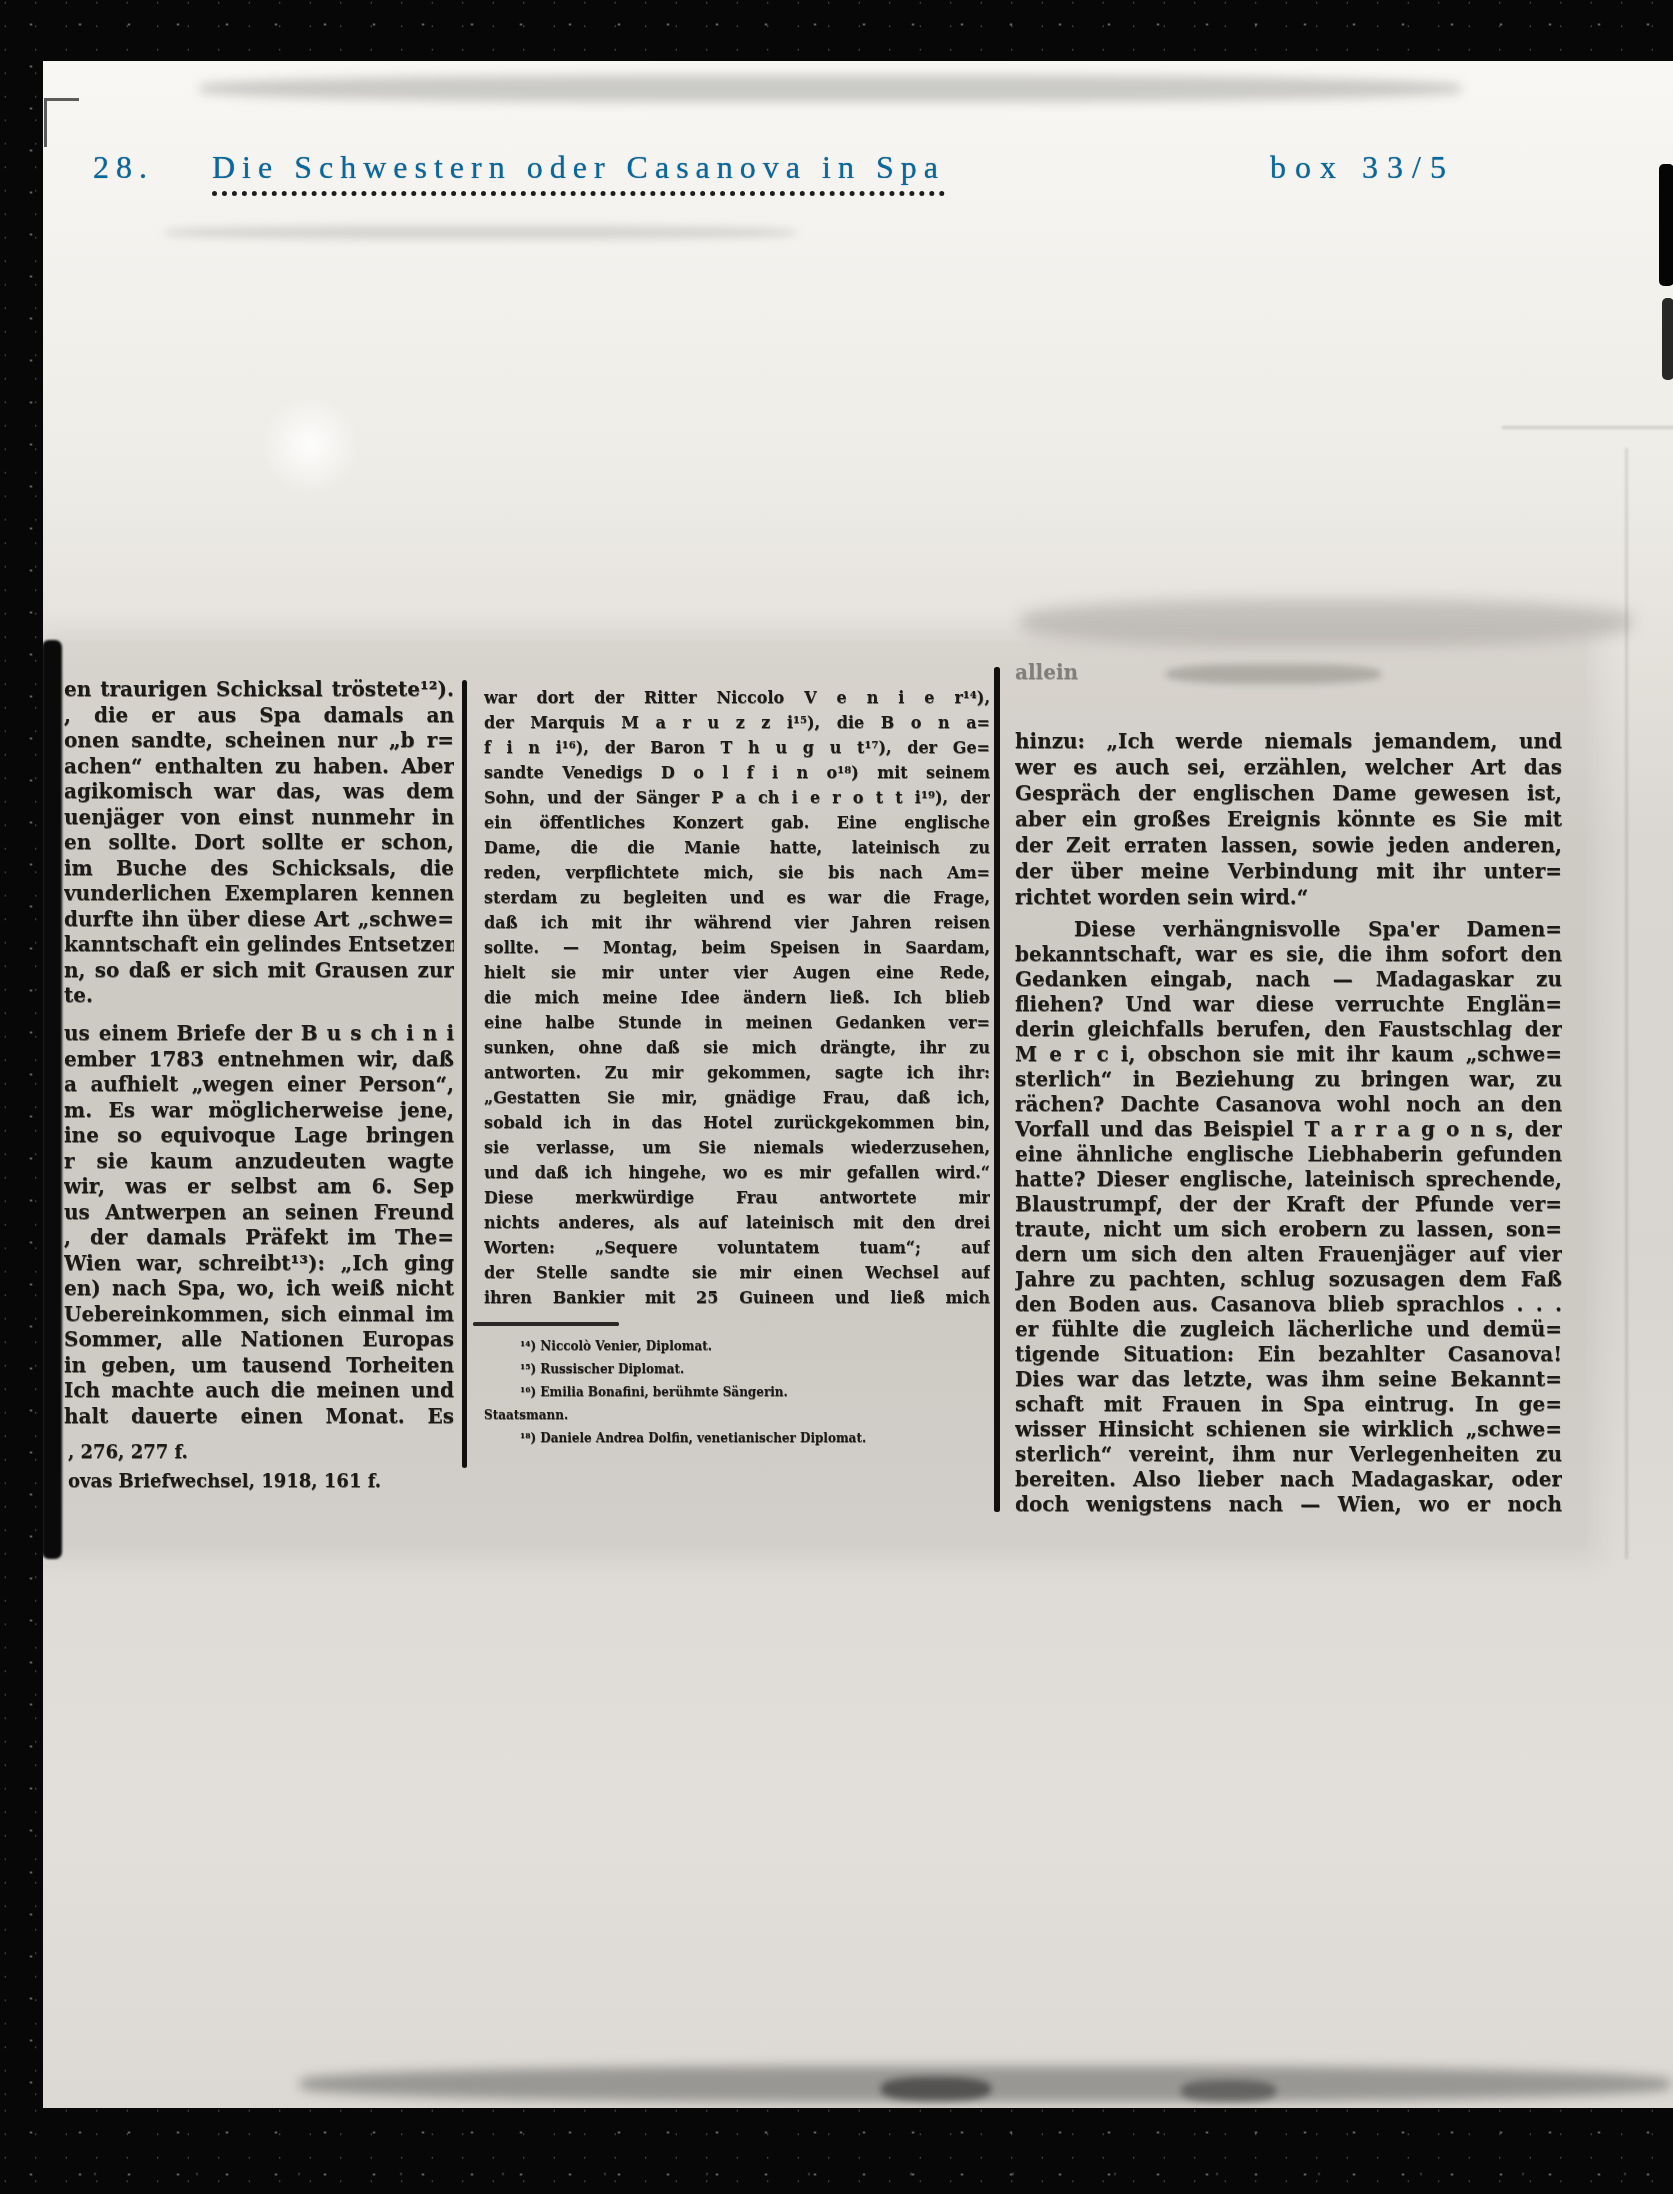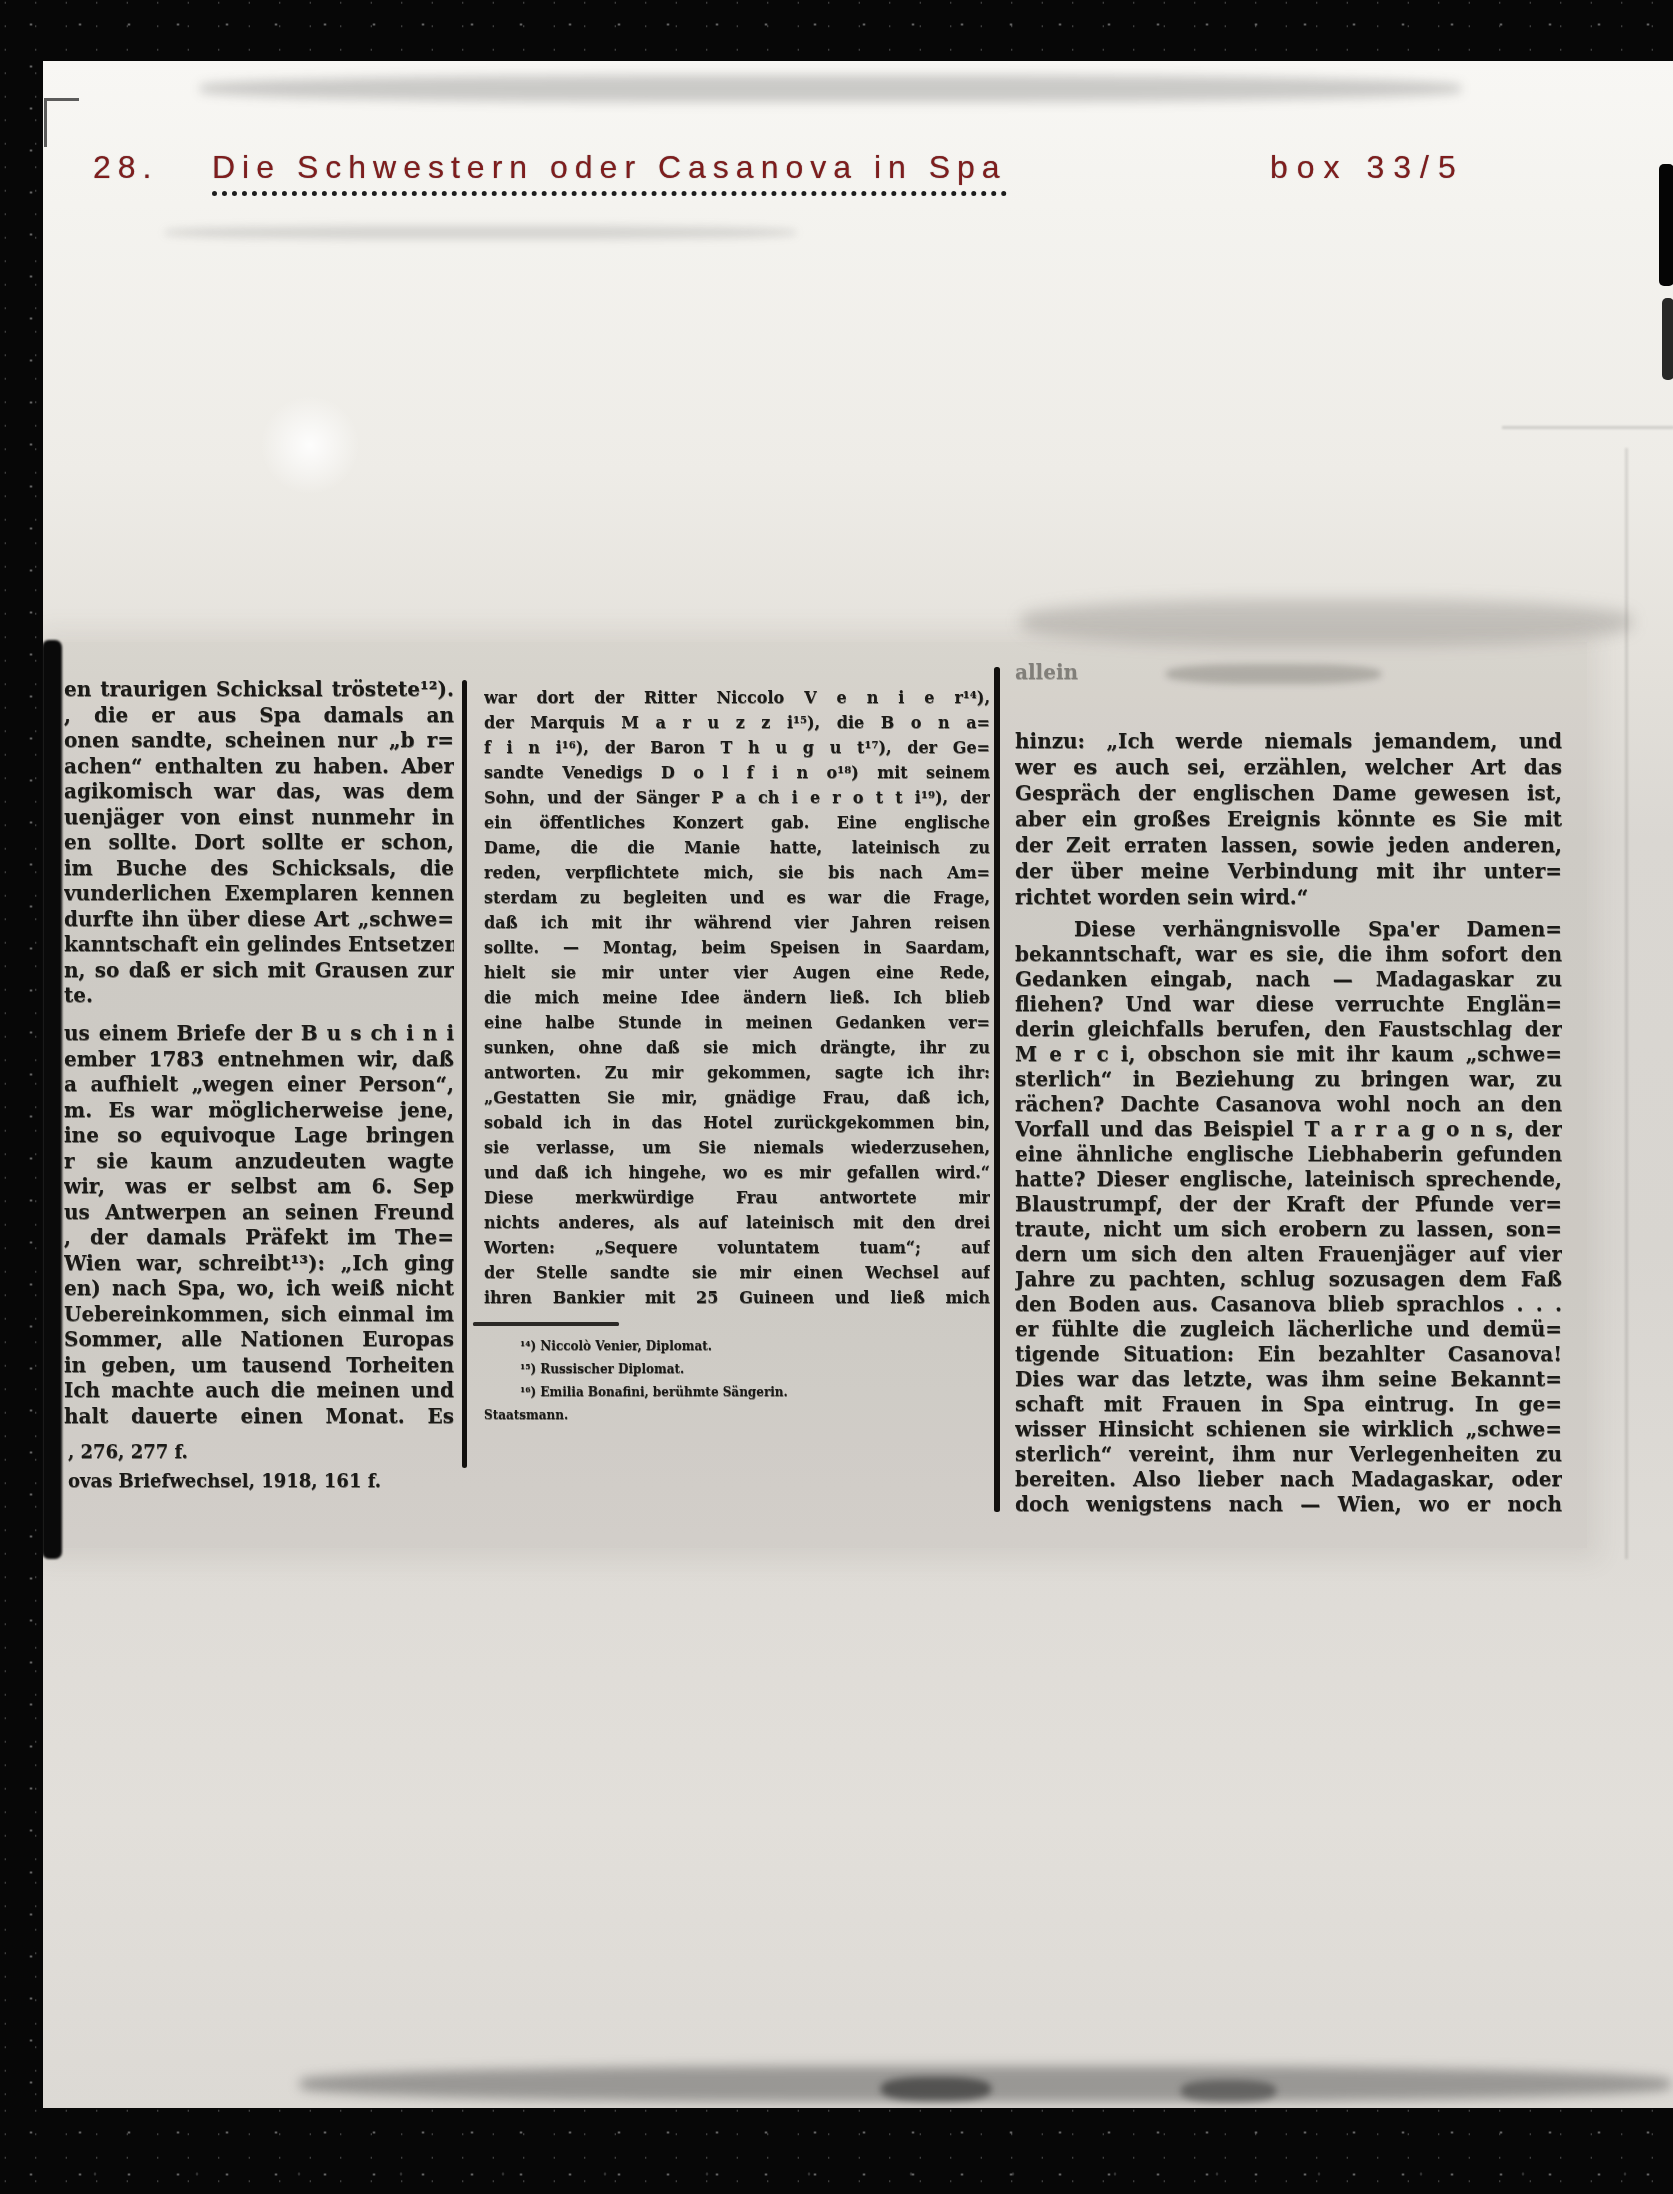--- a/index.html
+++ b/index.html
@@ -32,22 +32,22 @@
   }
   .bright-spot{position:absolute;border-radius:50%;
     background:radial-gradient(circle, rgba(255,255,255,.9), rgba(255,255,255,0) 70%);}
   .smudge{position:absolute;border-radius:40%;pointer-events:none;}
   .crease-v{position:absolute;background:rgba(0,0,0,.10);filter:blur(1px);}
   .crease-h{position:absolute;background:rgba(0,0,0,.13);filter:blur(1px);}
   .corner-mark{position:absolute;left:44px;top:98px;width:32px;height:46px;
     border-left:3.5px solid rgba(40,40,40,.75);border-top:3.5px solid rgba(40,40,40,.75);}
   
   .hdr{
-    position:absolute;top:151px;color:#7f1d1d;
-    font-family:Liberation Sans, sans-serif;
+    position:absolute;top:151px;color:#0369a1;
+    font-family:Liberation Serif, serif;
     font-size:32px;line-height:1;letter-spacing:7px;white-space:nowrap;
     text-shadow:0 0 1px rgba(10,10,10,.55);
   }
   .hdr-number{left:93px;}
   .hdr-title{left:212px;border-bottom:5px dotted #1d1d1d;padding-bottom:8px;}
   .hdr-box{left:1237px;letter-spacing:9px;margin-left:33px;}
   
   .clip-bg{position:absolute;left:50px;top:642px;width:1537px;height:906px;
     background:rgba(104,99,91,.10);box-shadow:0 0 23px 12px rgba(104,99,91,.10);}
   .divider{position:absolute;background:#12100e;border-radius:2.5px;}
@@ -162,20 +162,21 @@
     <div class="line">nichts anderes, als auf lateinisch mit den drei</div>
     <div class="line">Worten: „Sequere voluntatem tuam“; auf</div>
     <div class="line">der Stelle sandte sie mir einen Wechsel auf</div>
     <div class="line">ihren Bankier mit 25 Guineen und ließ mich</div>
   </div>
 <div class="col c2-fn fn">
     <div class="line fn-num">¹⁴) Niccolò Venier, Diplomat.</div>
     <div class="line fn-num">¹⁵) Russischer Diplomat.</div>
     <div class="line fn-num">¹⁶) Emilia Bonafini, berühmte Sängerin.</div>
     <div class="line short">Staatsmann.</div>
+    <div class="line fn-num">¹⁸) Daniele Andrea Dolfin, venetianischer Diplomat.</div>
   </div>
 
 <div class="col c3-faded">allein</div>
 <div class="col c3-p1">
     <div class="line">hinzu: „Ich werde niemals jemandem, und</div>
     <div class="line">wer es auch sei, erzählen, welcher Art das</div>
     <div class="line">Gespräch der englischen Dame gewesen ist,</div>
     <div class="line">aber ein großes Ereignis könnte es Sie mit</div>
     <div class="line">der Zeit erraten lassen, sowie jeden anderen,</div>
     <div class="line">der über meine Verbindung mit ihr unter=</div>

